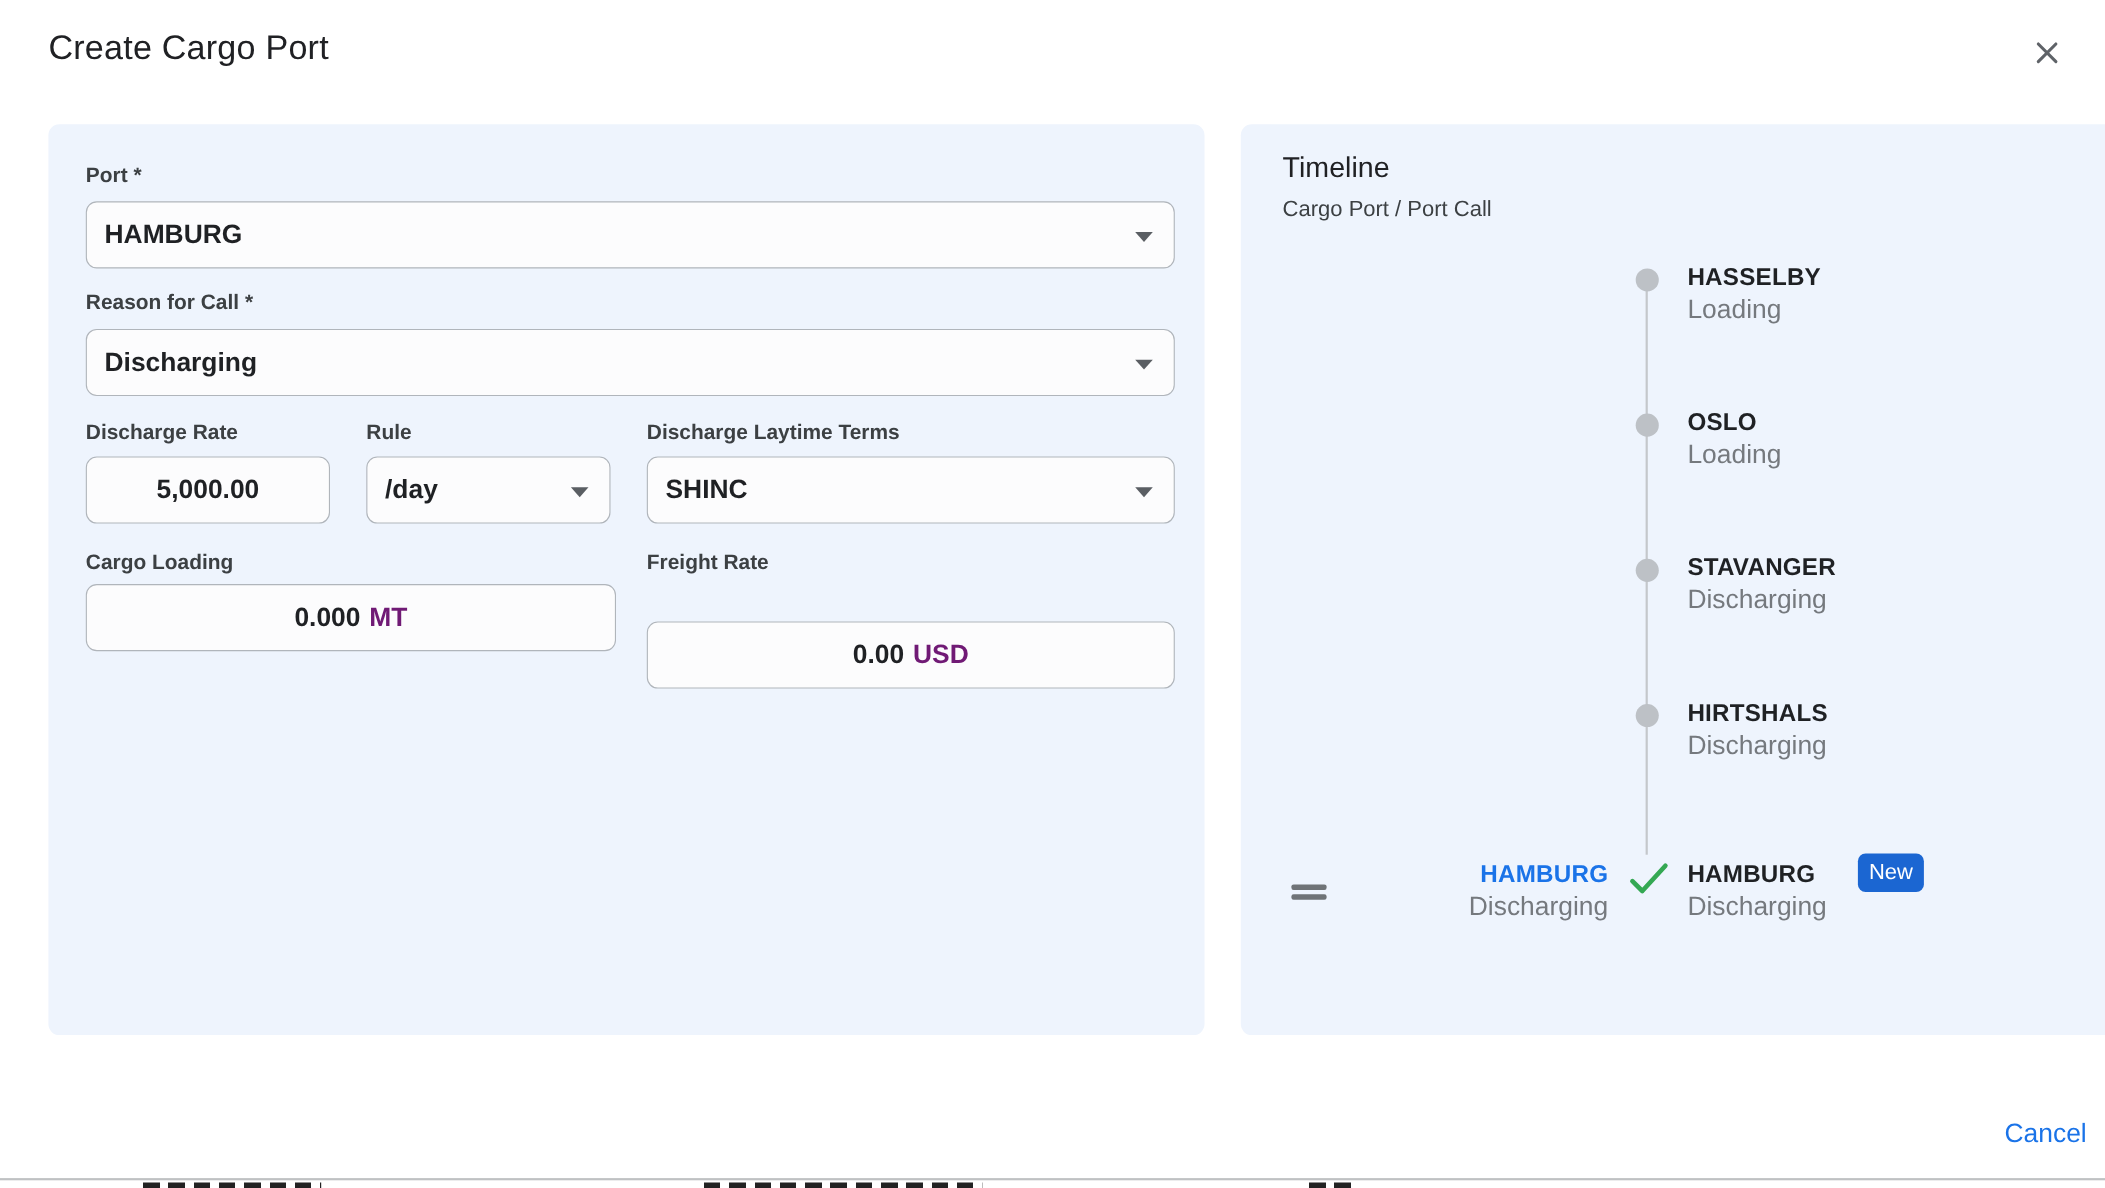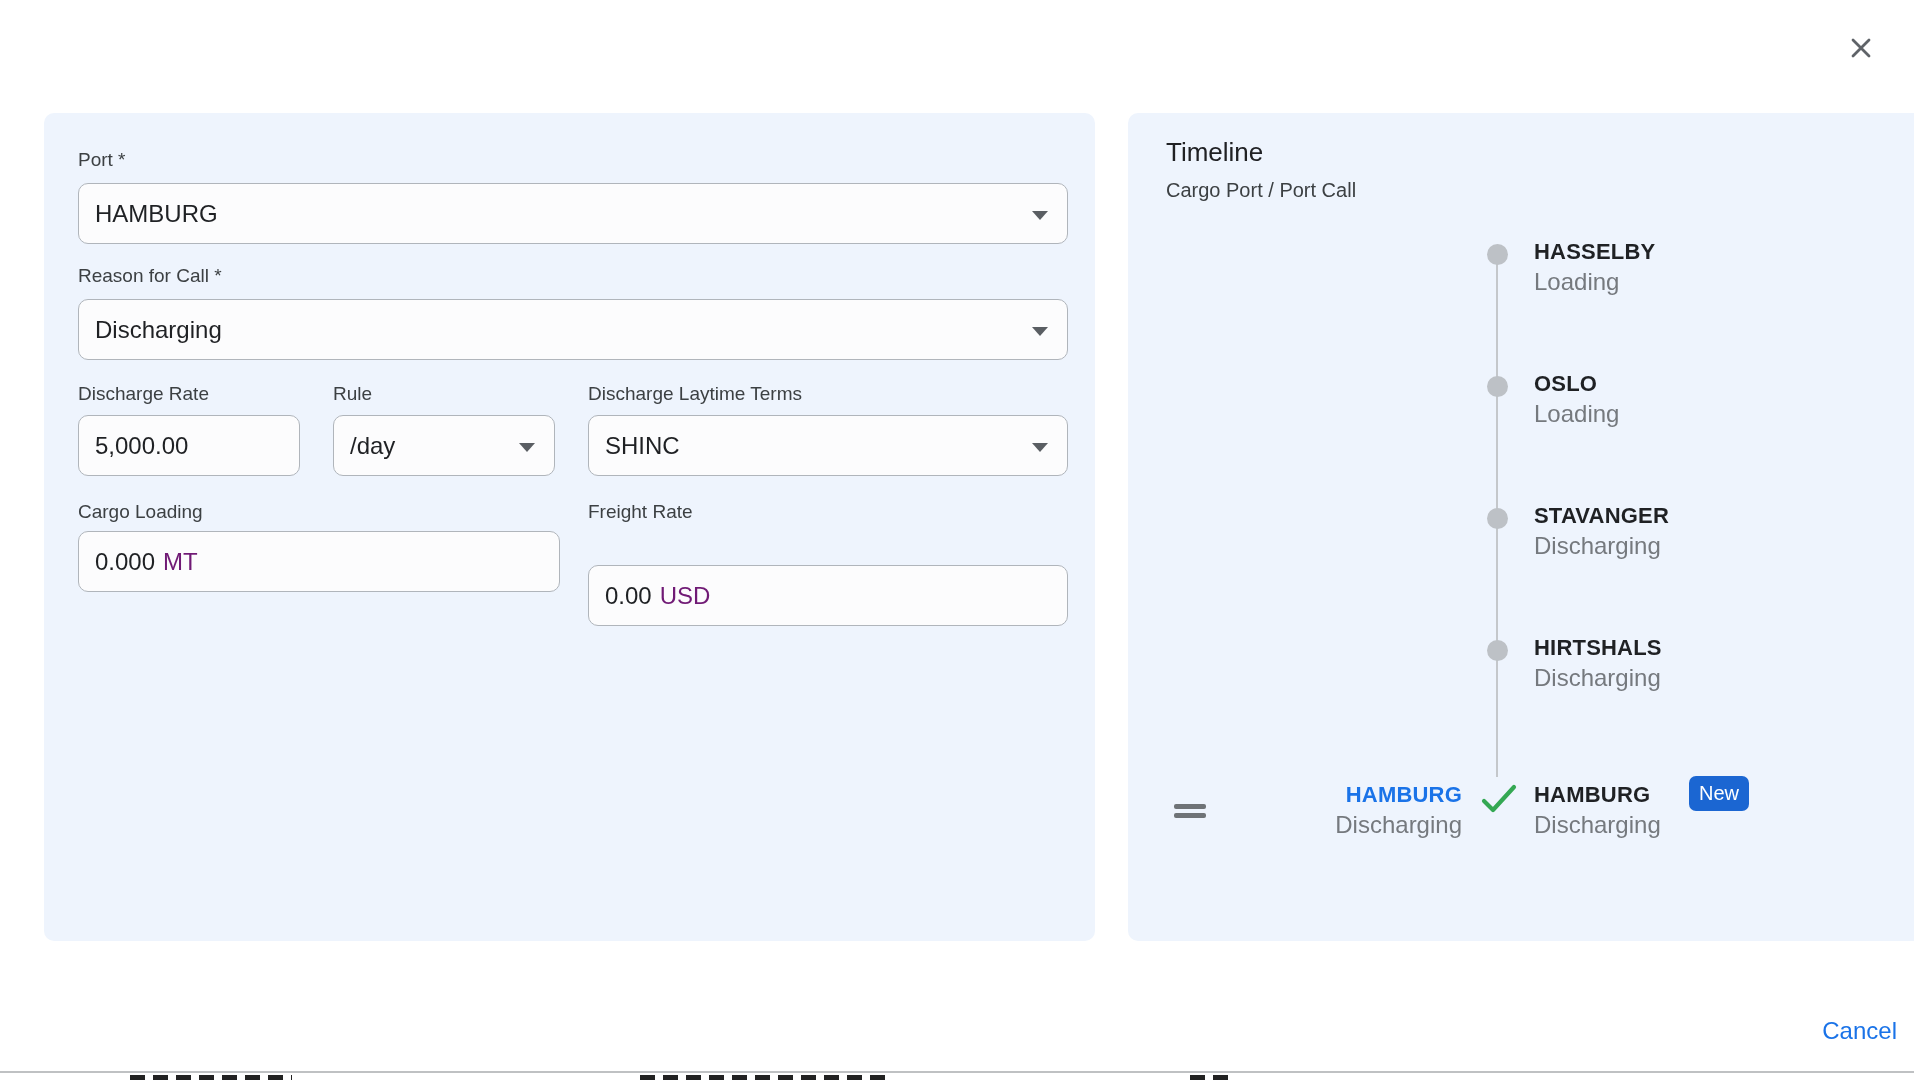--- a/index.html
+++ b/index.html
@@ -8,29 +8,29 @@
   .screen { position:relative; width:1914px; height:1080px; background:#fff; }
 
   
   .dialog-title { position:absolute; left:44px; top:26px; font-size:31px; font-weight:500;
                   color:#202124; letter-spacing:.2px; }
   .close-btn { position:absolute; left:1842px; top:29px; width:38px; height:38px; border:none;
                background:transparent; cursor:pointer; display:flex; align-items:center; justify-content:center; }
 
   
   .panel { position:absolute; top:113px; height:828px; background:#eef4fd; border-radius:10px; }
-  .panel.left  { left:44px;   width:1051px; }
+  .panel.left  { left:44px;   width:1051px;font-weight:bold; }
   .panel.right { left:1128px; width:796px; }
 
   
   .flabel { position:absolute; font-size:19px; color:#3c4043; }
   .fbox { position:absolute; height:61px; background:#fcfcfd; border:1px solid #b0b5bb;
           border-radius:10px; display:flex; align-items:center; padding:0 16px; cursor:pointer; }
   .fbox .fval { font-size:24px; color:#1f2124; }
-  .fbox.num { justify-content:flex-start; }
+  .fbox.num { justify-content:center; }
   .fbox .unit { font-size:24px; color:#701a75; margin-left:8px; }
   .caret { position:absolute; right:19px; top:50%; margin-top:-3px; width:0; height:0;
            border-left:8px solid transparent; border-right:8px solid transparent;
            border-top:9px solid #5a5e63; }
 
   
   .tl-title { position:absolute; left:38px; top:24px; font-size:26px; font-weight:500; color:#202124; }
   .tl-subtitle { position:absolute; left:38px; top:66px; font-size:20px; color:#3c4043; }
   .tl-line { position:absolute; left:368px; top:141px; width:2px; height:523px; background:#c4c7cb; }
   .tl-dot { position:absolute; left:359px; width:21px; height:21px; border-radius:50%; background:#bdc1c6; }
@@ -62,20 +62,21 @@
           background:repeating-linear-gradient(90deg,#222 0 15px,transparent 15px 23px); }
   .frag.f1 { left:130px; width:162px; }
   .frag.f2 { left:640px; width:253px; }
   .frag.f3 { left:1190px; width:42px; }
 </style>
 </head>
 <body>
 
 <div class="screen">
 
+  <div class="dialog-title">Create Cargo Port</div>
   <button class="close-btn" aria-label="Close">
     <svg width="32" height="32" viewBox="0 0 32 32">
       <path d="M8 8 L24 24 M24 8 L8 24" stroke="#5f6368" stroke-width="2.8" stroke-linecap="round" fill="none"></path>
     </svg>
   </button>
 
   <section class="panel left">
     <span class="flabel" style="left:34px; top:36px;">Port *</span>
     <div class="fbox" style="left:34px; top:70px; width:990px;">
       <span class="fval">HAMBURG</span>

